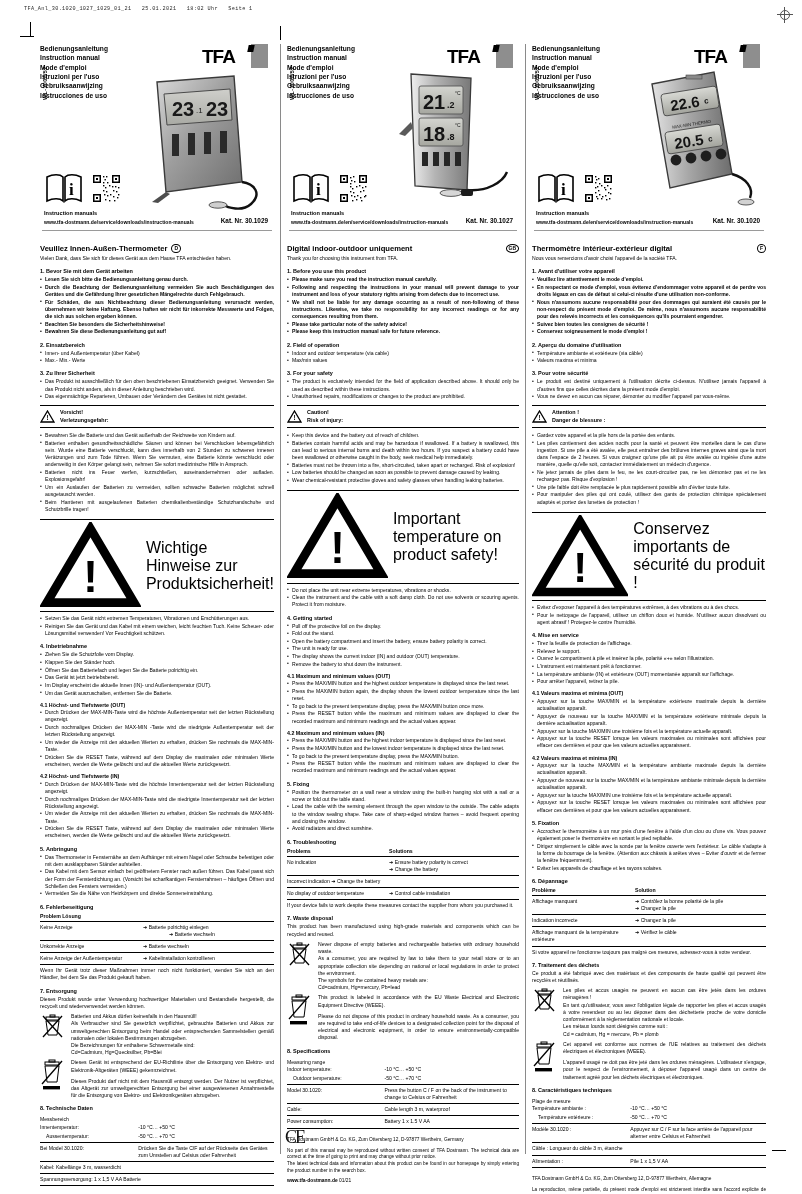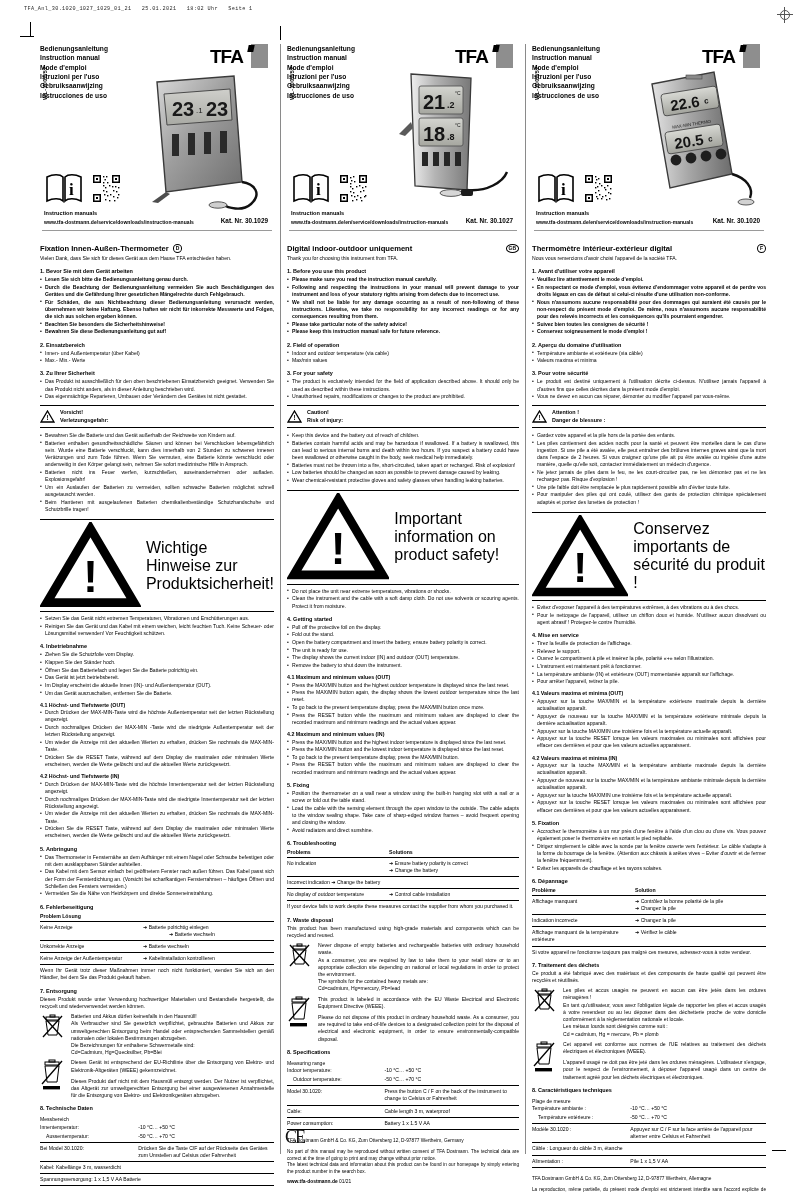--- a/index.html
+++ b/index.html
@@ -19,21 +19,21 @@
 
   
   .cols{position:absolute;left:34px;top:44px;width:738px;height:1110px;display:flex;gap:0;}
   .col{width:246px;padding:0 6px 0 6px;box-sizing:border-box;position:relative;}
   .col.mid{border-left:.6px solid #8a8a8a;border-right:.6px solid #8a8a8a;}
 
   
   .cover{height:196px;position:relative;}
   .langs{font-size:6.6px;font-weight:bold;line-height:1.42;letter-spacing:.05px;}
   .tfa-logo{position:absolute;right:6px;top:0px;width:70px;height:26px;}
-  .tfa-logo .blk{position:absolute;left:12px;top:2px;font-size:19px;font-weight:bold;letter-spacing:-1px;
+  .tfa-logo .blk{position:absolute;left:4px;top:2px;font-size:19px;font-weight:bold;letter-spacing:-1px;
                  font-family:"Liberation Sans",sans-serif;}
   .tfa-logo .sq{position:absolute;right:0px;top:0px;width:17px;height:24px;background:#8e8e8e;}
   .tfa-logo .tick{position:absolute;right:14px;top:1px;width:6px;height:7px;background:#000;
                   transform:skewX(-12deg);}
 
   .vcode{position:absolute;left:2px;top:56px;font-size:5.4px;font-weight:bold;letter-spacing:.4px;
          transform:rotate(-90deg);transform-origin:left top;white-space:nowrap;}
 
   .bookicon{position:absolute;left:4px;top:128px;width:40px;height:32px;}
   .qr{position:absolute;left:52px;top:130px;width:29px;height:29px;}
@@ -203,21 +203,21 @@
           </g>
         </svg>
 
         <div class="manuals">Instruction manuals</div>
         <div class="manurl">www.tfa-dostmann.de/service/downloads/instruction-manuals</div>
         <div class="katnr">Kat. Nr. 30.1029</div>
         <div class="coverrule"></div>
       </div>
 
       <div class="headline">
-        <span>Fixation Innen-Außen-Thermometer</span>
+        <span>Veuillez Innen-Außen-Thermometer</span>
         <span class="flag">D</span>
       </div>
       <p class="tx">Vielen Dank, dass Sie sich für dieses Gerät aus dem Hause TFA entschieden haben.</p>
 
       <div class="h2">1. Bevor Sie mit dem Gerät arbeiten</div>
       <ul class="bl bold">
         <li>Lesen Sie sich bitte die Bedienungsanleitung genau durch.</li>
         <li>Durch die Beachtung der Bedienungsanleitung vermeiden Sie auch Beschädigungen des Gerätes und die Gefährdung Ihrer gesetzlichen Mängelrechte durch Fehlgebrauch.</li>
         <li>Für Schäden, die aus Nichtbeachtung dieser Bedienungsanleitung verursacht werden, übernehmen wir keine Haftung. Ebenso haften wir nicht für inkorrekte Messwerte und Folgen, die sich aus solchen ergeben können.</li>
         <li>Beachten Sie besonders die Sicherheitshinweise!</li>
@@ -536,21 +536,21 @@
         <li>Batteries must not be thrown into a fire, short-circuited, taken apart or recharged. Risk of explosion!</li>
         <li>Low batteries should be changed as soon as possible to prevent damage caused by leaking.</li>
         <li>Wear chemical-resistant protective gloves and safety glasses when handling leaking batteries.</li>
       </ul>
 
       <div class="warn2">
         <svg class="tri" viewBox="0 0 15 13">
           <path d="M7.5 1 L14 12 L1 12 Z" fill="#fff" stroke="#000" stroke-width="1.3"></path>
           <text x="7.5" y="10.4" text-anchor="middle" font-size="6.5" font-weight="bold" font-family="Liberation Sans, sans-serif">!</text>
         </svg>
-        <div class="wt">Important information on product safety!</div>
+        <div class="wt">Important temperature on product safety!</div>
       </div>
 
       <ul class="bl">
         <li>Do not place the unit near extreme temperatures, vibrations or shocks.</li>
         <li>Clean the instrument and the cable with a soft damp cloth. Do not use solvents or scouring agents. Protect it from moisture.</li>
       </ul>
 
       <div class="h2">4. Getting started</div>
       <ul class="bl">
         <li>Pull off the protective foil on the display.</li>

